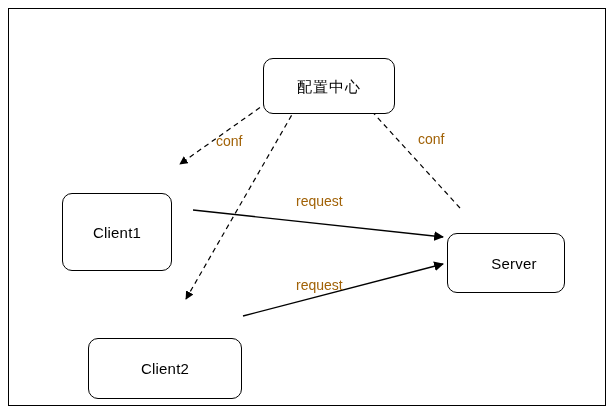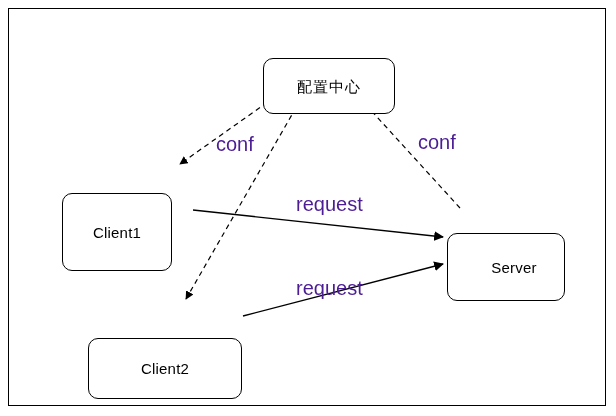--- a/index.html
+++ b/index.html
@@ -51,22 +51,22 @@
     line-height: 1;
     letter-spacing: 0.2px;
     white-space: nowrap;
   }
   .node-label.cjk {
     font-size: 15px;
     letter-spacing: 1px;
   }
   .edge-label {
     position: absolute;
-    font-size: 20px;
-    color: #4c1d95;
+    font-size: 14px;
+    color: #a16207;
     background: transparent;
     white-space: nowrap;
     line-height: 1;
   }
 </style>
 </head>
 <body>
 
 <div id="canvas">
 
@@ -98,21 +98,21 @@
   </div>
 
   <div class="node-box" style="left:62px; top:170px; width:110px; height:78px;">
     <span class="node-label">Client1</span>
   </div>
 
   <div class="node-box" style="left:88px; top:315px; width:154px; height:61px;">
     <span class="node-label">Client2</span>
   </div>
 
-  <div class="node-box" style="left:447px; top:210px; width:118px; height:68px;padding-left:16px;">
+  <div class="node-box" style="left:447px; top:210px; width:118px; height:60px;padding-left:16px;">
     <span class="node-label">Server</span>
   </div>
 
   <div class="edge-label" style="left:216px; top:134px;">conf</div>
 
   <div class="edge-label" style="left:418px; top:132px;">conf</div>
 
   <div class="edge-label" style="left:296px; top:194px;">request</div>
 
   <div class="edge-label" style="left:296px; top:278px;">request</div>

